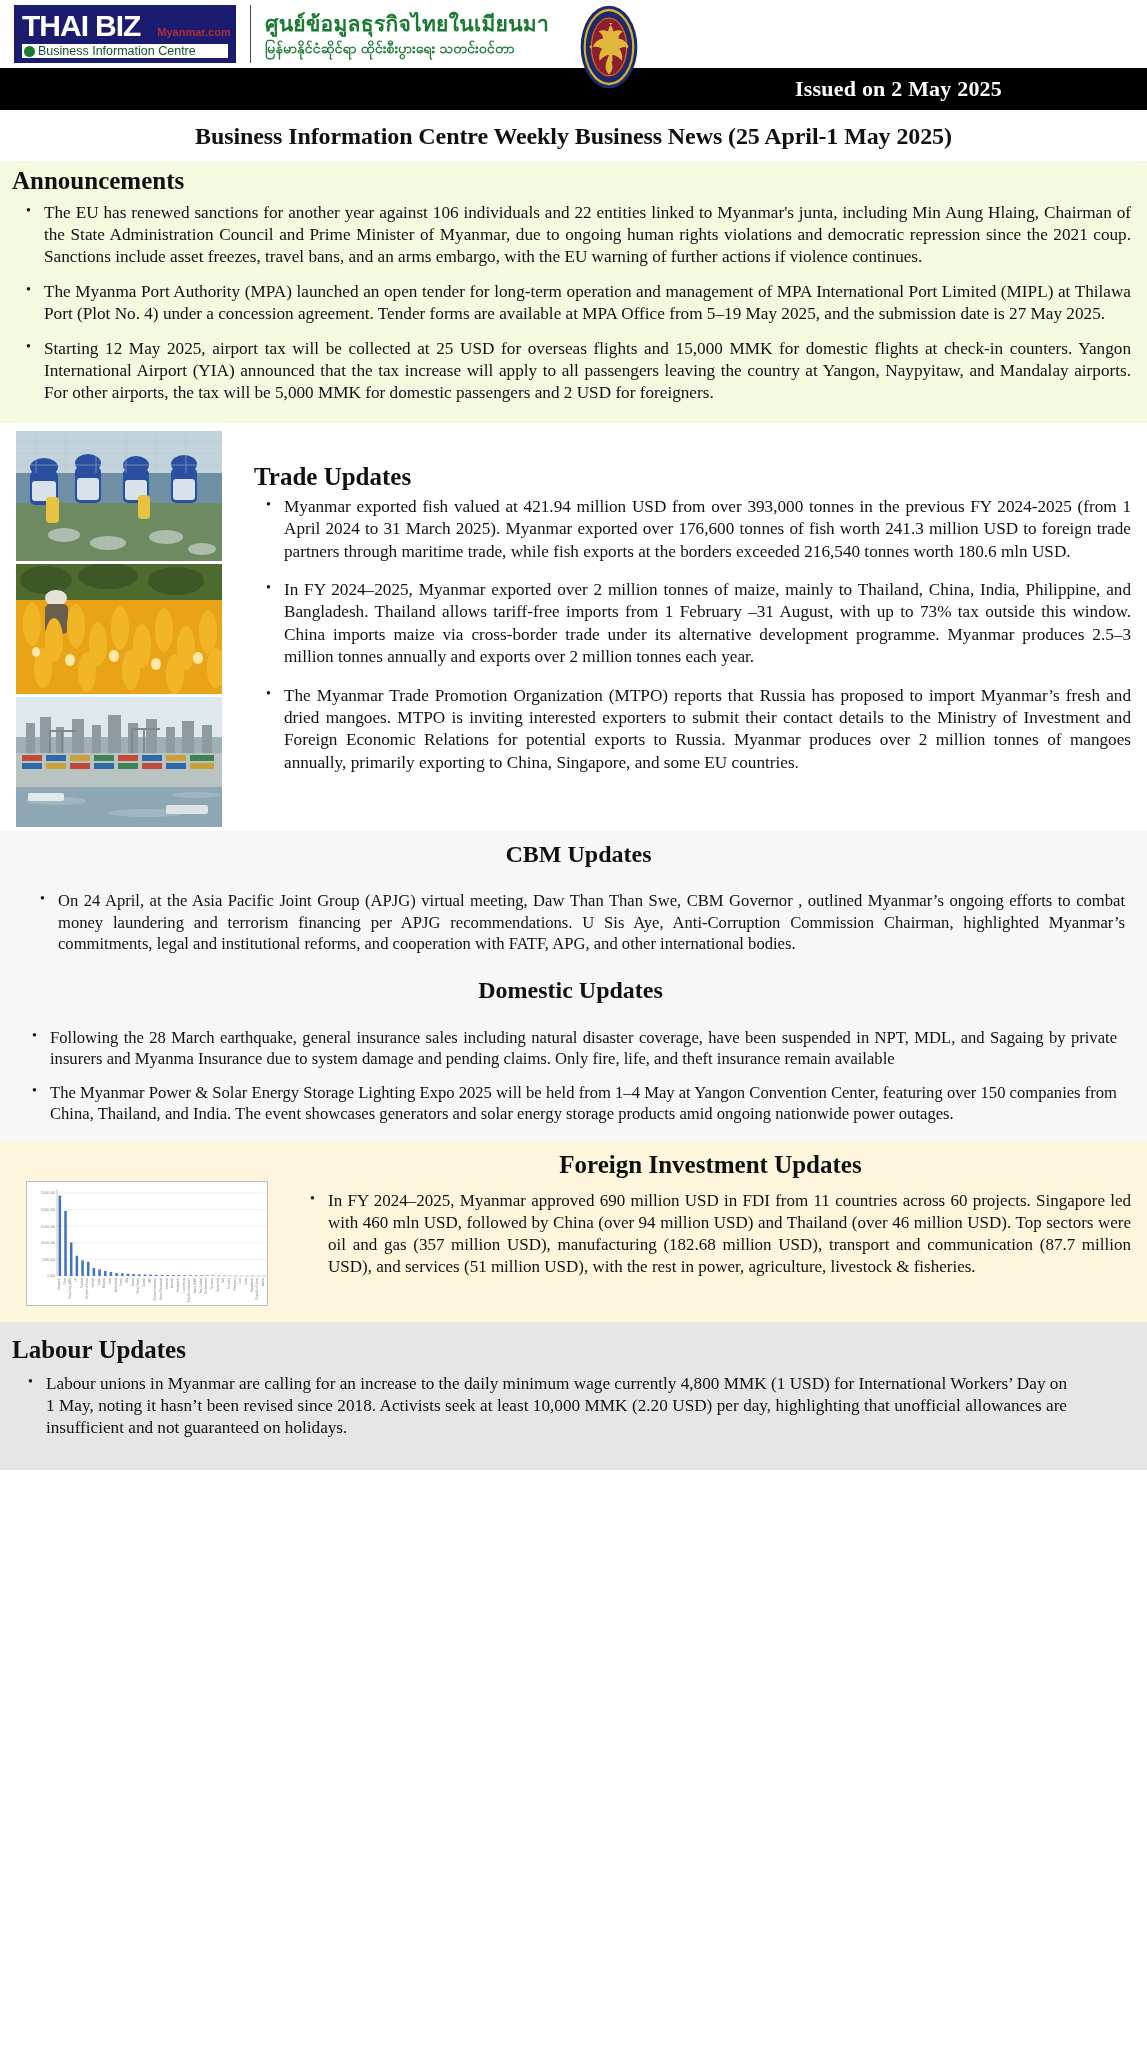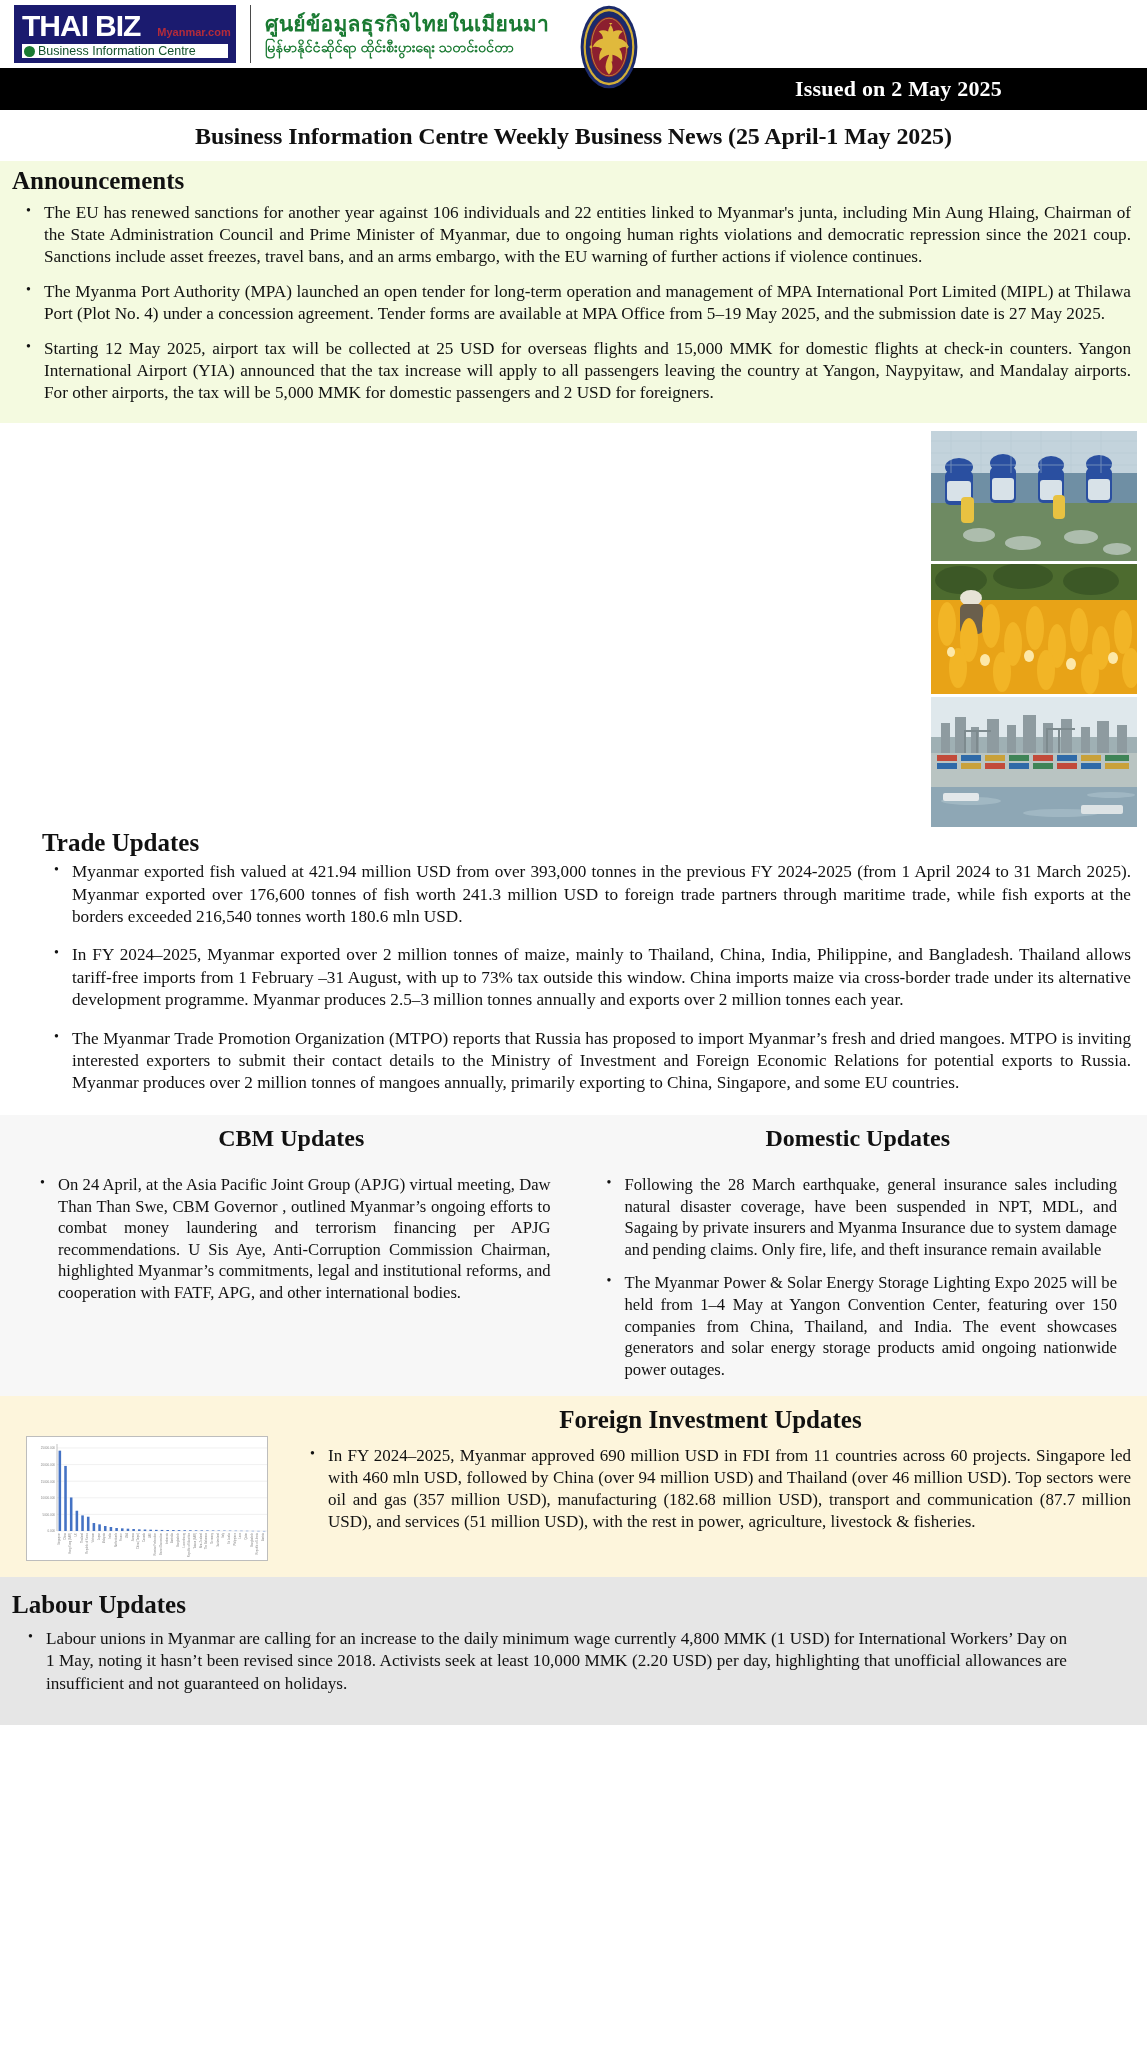--- a/index.html
+++ b/index.html
@@ -92,21 +92,21 @@
   .thai-line {
     color: #1a7a32;
     font-family: "Liberation Sans", sans-serif;
     font-weight: bold;
     font-size: 21px;
     line-height: 1.25;
     letter-spacing: 0.3px;
   }
   .mm-line {
     color: #1a7a32;
-    font-family: Liberation Serif, serif;
+    font-family: Liberation Sans, sans-serif;
     font-weight: bold;
     font-size: 14px;
     line-height: 1.3;
     letter-spacing: 0.3px;
     margin-top: 2px;
   }
   .seal-wrap {
     position: absolute;
     left: 566px; top: 4px;
     width: 86px; height: 86px;
@@ -175,42 +175,42 @@
   ul.bullets > li:before {
     content: "\2022";
     position: absolute;
     left: -14px;
     top: -1px;
     font-size: 14px;
     line-height: 1.42;
   }
 
   
-  .trade-wrap { display: flex; align-items: flex-end; flex-direction: column; }
+  .trade-wrap { display: flex; align-items: center; }
   .trade-photos {
     width: 212px;
     flex: 0 0 212px;
     padding-left: 6px;
     padding-top: 6px;
   }
   .photo {
     width: 206px;
     height: 130px;
     margin-bottom: 3px;
     position: relative;
     overflow: hidden;
   }
   .photo:last-child { margin-bottom: 0; }
 
   .trade-body { flex: 1; padding-left: 28px; padding-top: 2px; }
   .trade-body .sec-head { margin-bottom: 4px; margin-left: 4px; }
   .trade-body ul.bullets > li { margin-bottom: 16px; }
 
   
-  .two-col { display: flex; gap: 22px; }
+  .two-col { display: flex; gap: 22px; flex-direction: column; }
   .col { flex: 1 1 0; min-width: 0; }
   .col-left  { padding: 0 6px 0 14px; }
   .col-right { padding: 0 14px 0 6px; }
   .col ul.bullets > li { font-size: 16.6px; line-height: 1.30; }
   .col .sec-head { font-size: 24px; margin-bottom: 22px; }
 
   
   .fdi-wrap { display: flex; align-items: flex-start; }
   .fdi-chart-holder {
     width: 250px;

